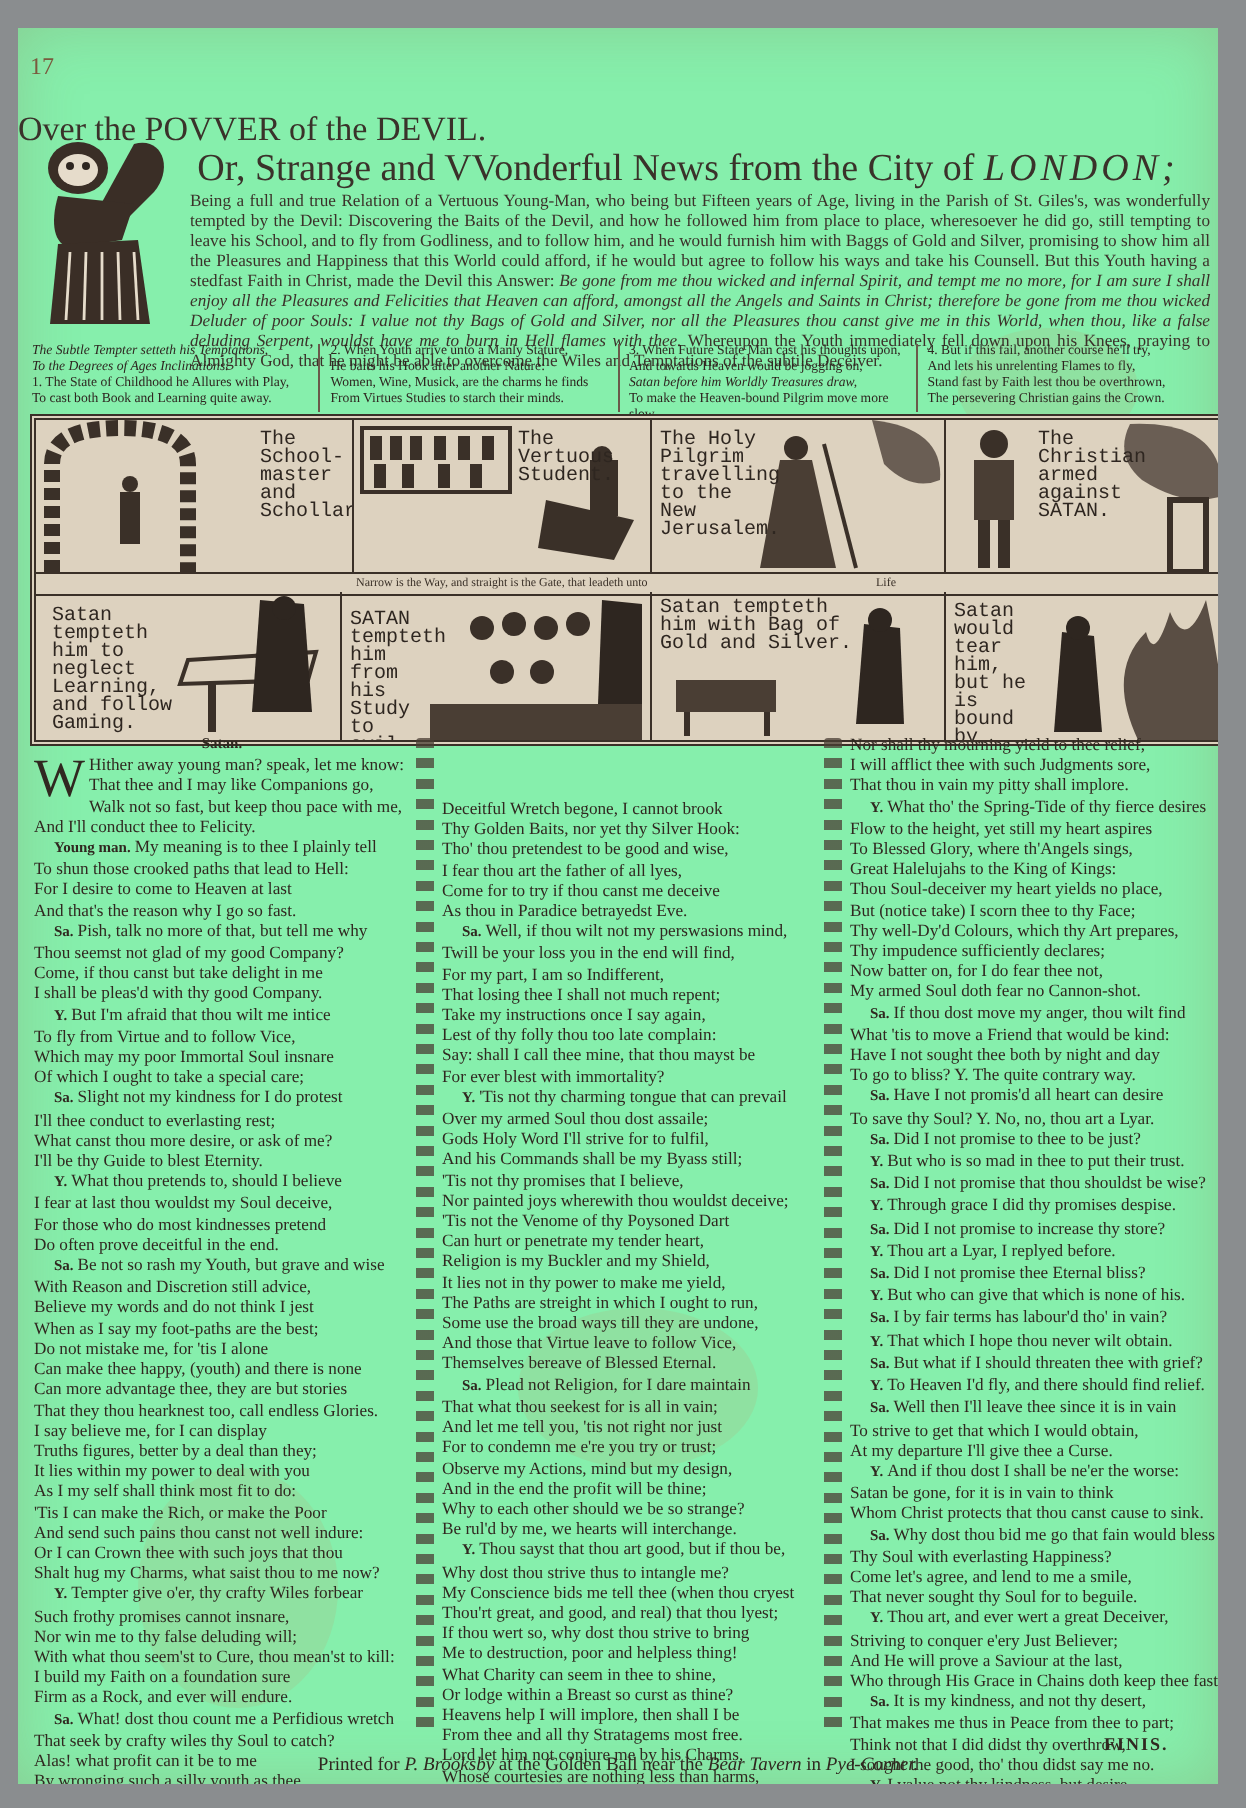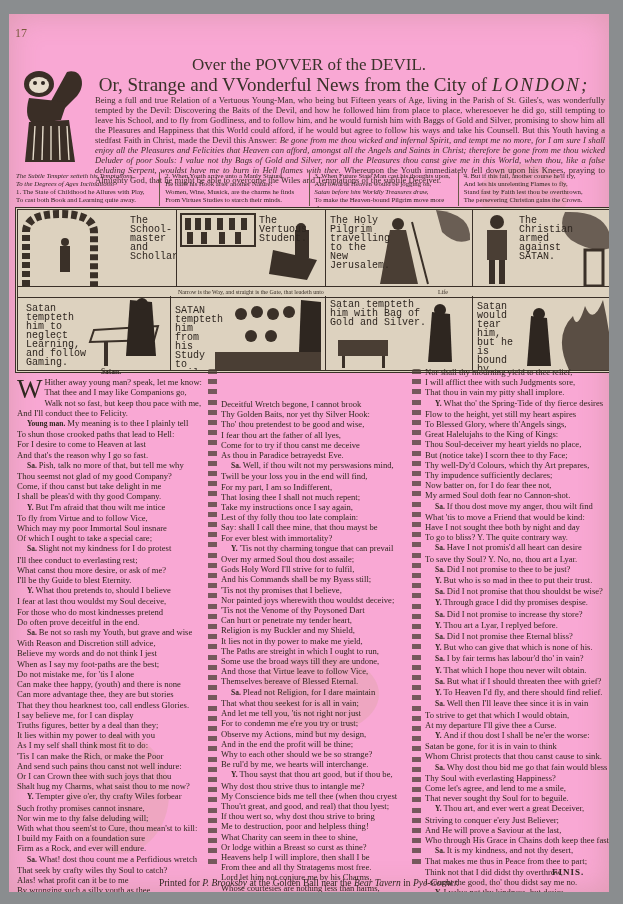--- a/index.html
+++ b/index.html
@@ -5,33 +5,33 @@
   html, body { margin:0; padding:0; }
   body {
     width:623px; height:904px; overflow:hidden;
     background:#8a8d8f;
     font-family:"DejaVu Serif", serif;
     color:#2e2620;
     position:relative;
   }
   .sheet {
     position:absolute; left:9px; top:14px; width:600px; height:878px;
-    background:#f9a8d4;
+    background:#86efac;
     box-shadow: inset 0 0 30px rgba(140,110,70,0.25);
     overflow:hidden;
   }
   .stain { position:absolute; border-radius:50%; background:rgba(190,160,110,0.18); }
   .title {
     position:absolute; left:0; right:0; top:2px; text-align:center;
     font-family:"Liberation Serif", serif; font-size:40px; letter-spacing:1px;
     color:#3a322a; line-height:44px; white-space:nowrap;
   }
   .corner-mark { position:absolute; left:6px; top:12px; font-size:12px; color:#7a5a3e; font-family:"Liberation Serif", serif; }
   .subtitle {
-    position:absolute; left:0; right:0; top:42px; text-align:center;
+    position:absolute; left:0; right:0; top:42px; 
     font-family:"Liberation Serif", serif; font-size:17px; color:#3a322a; line-height:18px;
   }
   .subtitle2 {
     position:absolute; left:70px; right:0; top:60px; text-align:center;
     font-family:"Liberation Serif", serif; font-size:19px; color:#3a322a; line-height:22px;
   }
   .subtitle2 i { letter-spacing:2px;text-align:center; }
   .devil-cut {
     position:absolute; left:6px; top:48px; width:80px; height:104px;
   }

